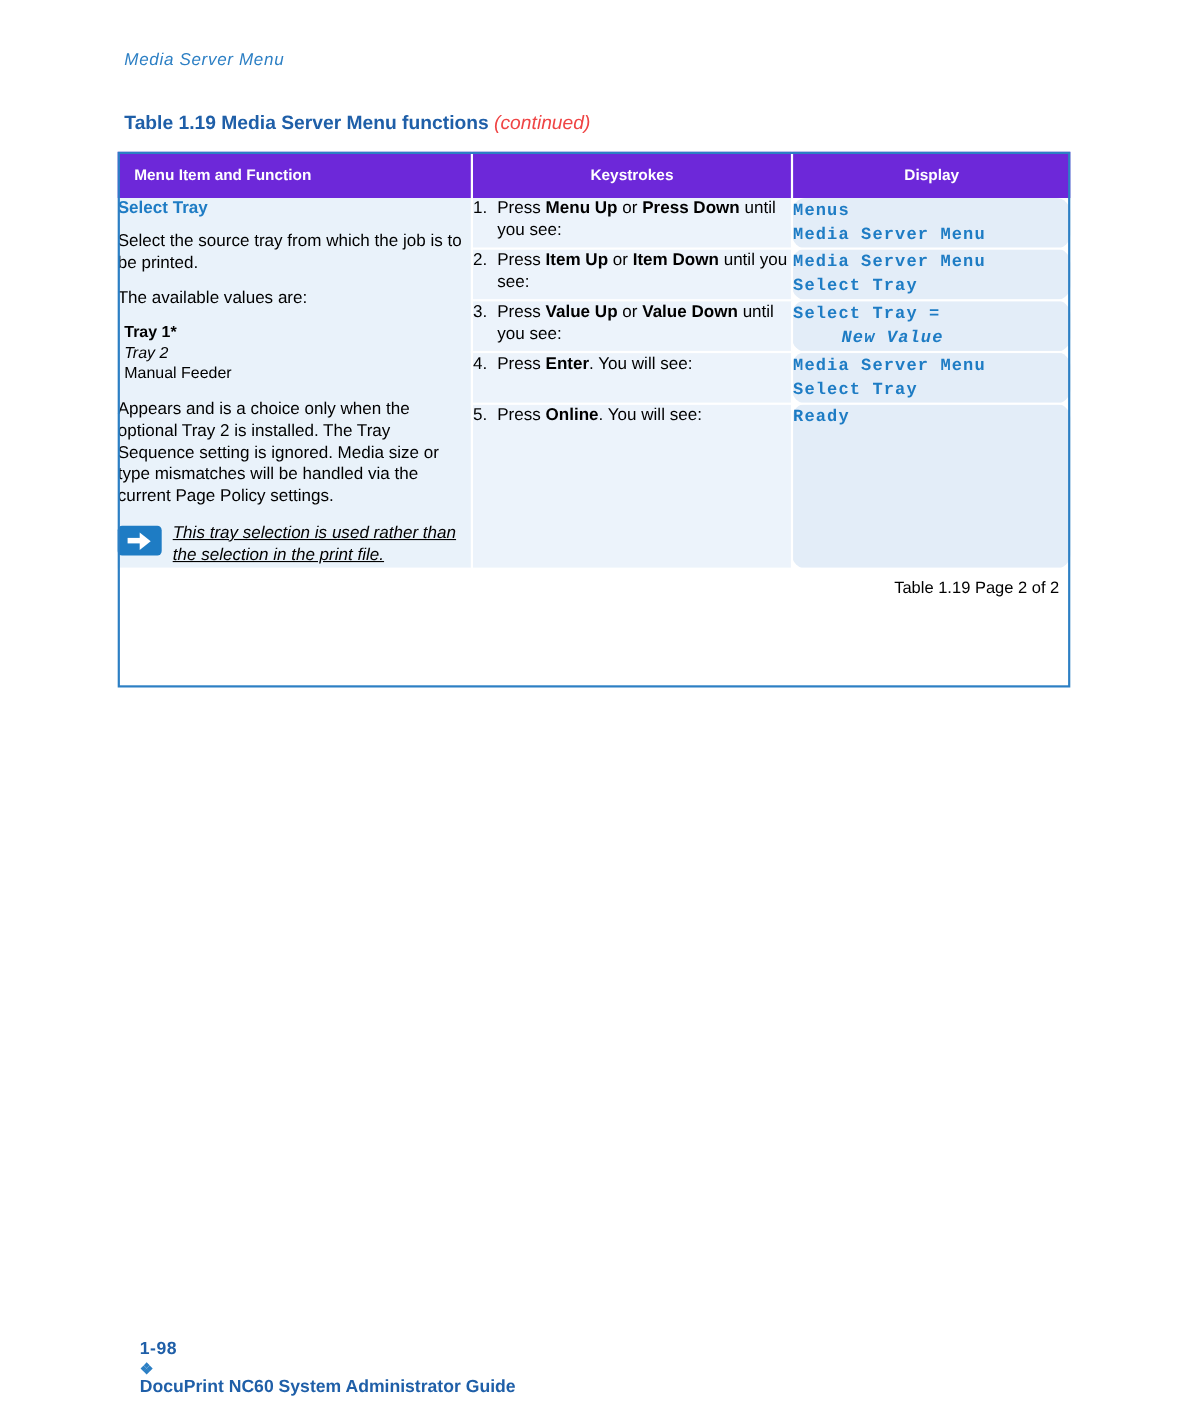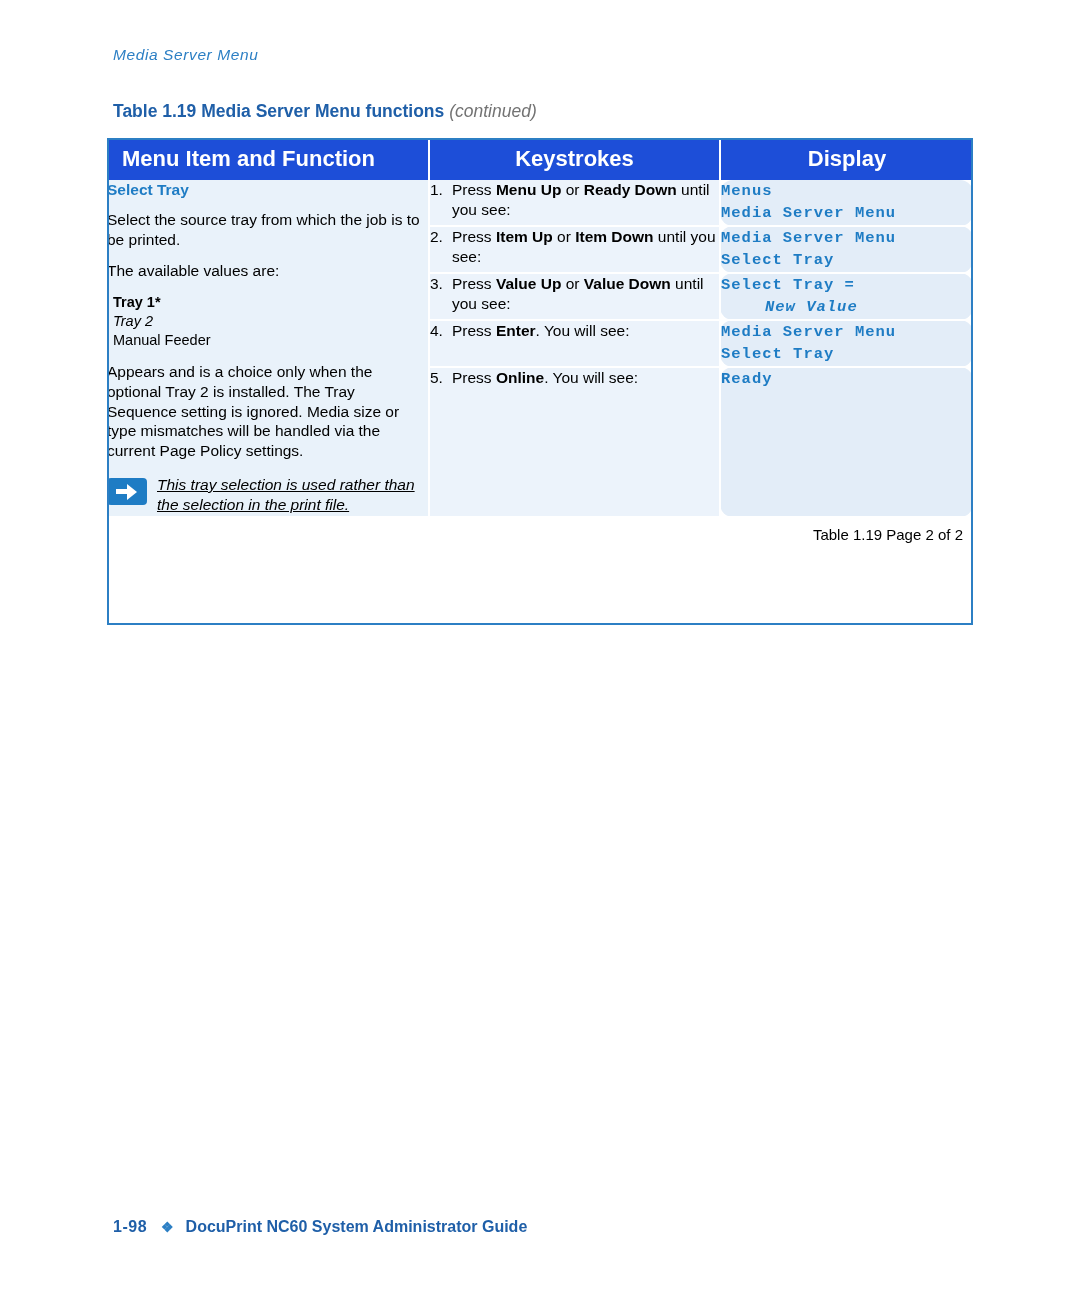--- a/index.html
+++ b/index.html
@@ -37,42 +37,42 @@
     left: 113px;
     top: 101px;
     font-size: 17.5px;
     color: #1F5FA8;
     font-weight: bold;
     white-space: nowrap;
   }
   .table-caption .cont {
     font-weight: normal;
     font-style: italic;
-    color: #737373;
+    color: #ef4444;
   }
 
   
   .tbl {
     position: absolute;
     left: 107px;
     top: 138px;
     width: 866px;
     border-collapse: collapse;
     table-layout: fixed;
   }
   .tbl td, .tbl th {
     vertical-align: top;
     padding: 0;
   }
 
   
   .hdr-row th {
-    background: #1d4ed8;
+    background: #6d28d9;
     color: #ffffff;
-    font-size: 22px;
+    font-size: 14px;
     font-weight: bold;
     height: 42px;
     text-align: center;
     vertical-align: middle;
     border-right: 2px solid #ffffff;
   }
   .hdr-row th.first {
     text-align: left;
     padding-left: 15px;
   }
@@ -199,27 +199,28 @@
     width: 866px;
     height: 487px;
     border: 2px solid #2C7FC4;
     box-sizing: border-box;
     pointer-events: none;
   }
 
   
   .footer {
     position: absolute;
-    left: 113px;
+    left: 127px;
     top: 1218px;
     font-size: 16px;
     color: #1F5FA8;
     font-weight: bold;
     display: flex;
     align-items: baseline;
+    flex-direction: column;
   }
   .footer .pg { letter-spacing: 0.5px; margin-right: 14px; }
   .footer .dia { color: #2C7FC4; margin-right: 12px; font-size: 14px; }
   .footer .ttl { font-weight: bold; }
 </style>
 </head>
 <body>
 
 <div class="page">
 
@@ -255,21 +256,21 @@
         <p>Appears and is a choice only when the optional Tray 2 is installed. The Tray Sequence setting is ignored. Media size or type mismatches will be handled via the current Page Policy settings.</p>
         <div class="note">
           <div class="note-icon"></div>
           <div class="note-text">This tray selection is used rather than the selection in the print file.</div>
         </div>
       </td>
 
       <td class="cell col2 ks">
         <div class="ks-flex">
           <span class="num">1.</span>
-          <span class="body"><span>Press </span><b>Menu Up</b><span> or </span><b>Ready Down</b><span> until you see:</span></span>
+          <span class="body"><span>Press </span><b>Menu Up</b><span> or </span><b>Press Down</b><span> until you see:</span></span>
         </div>
       </td>
 
       <td class="cell col3 disp nobr">
         <div>Menus</div>
         <div>Media Server Menu</div>
       </td>
     </tr>
 
     <tr>

